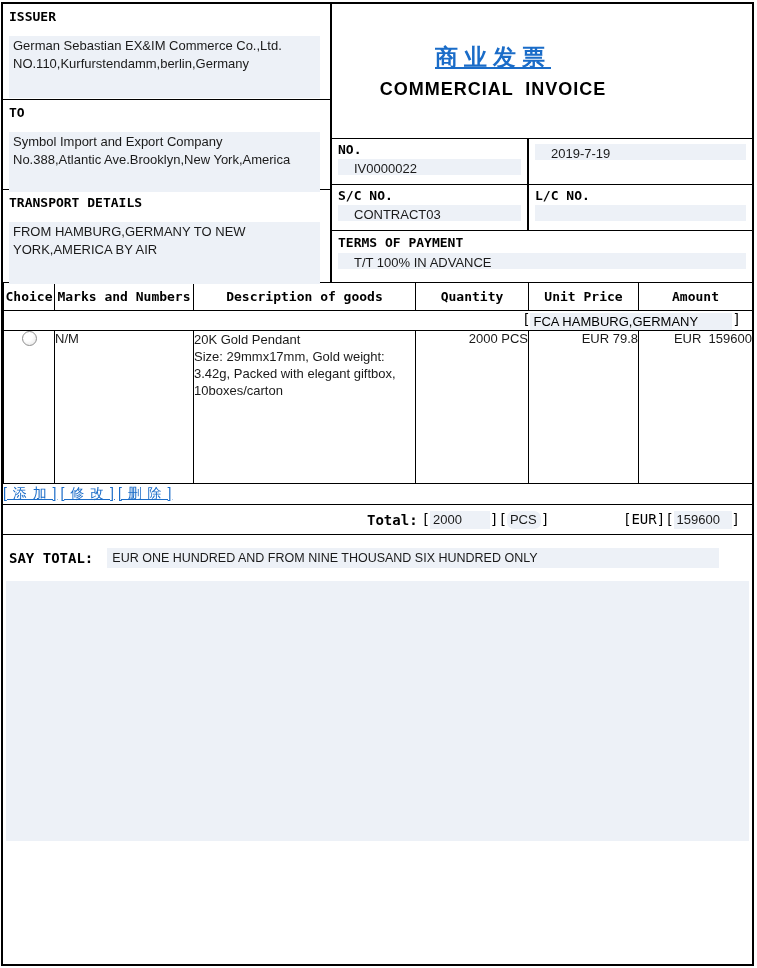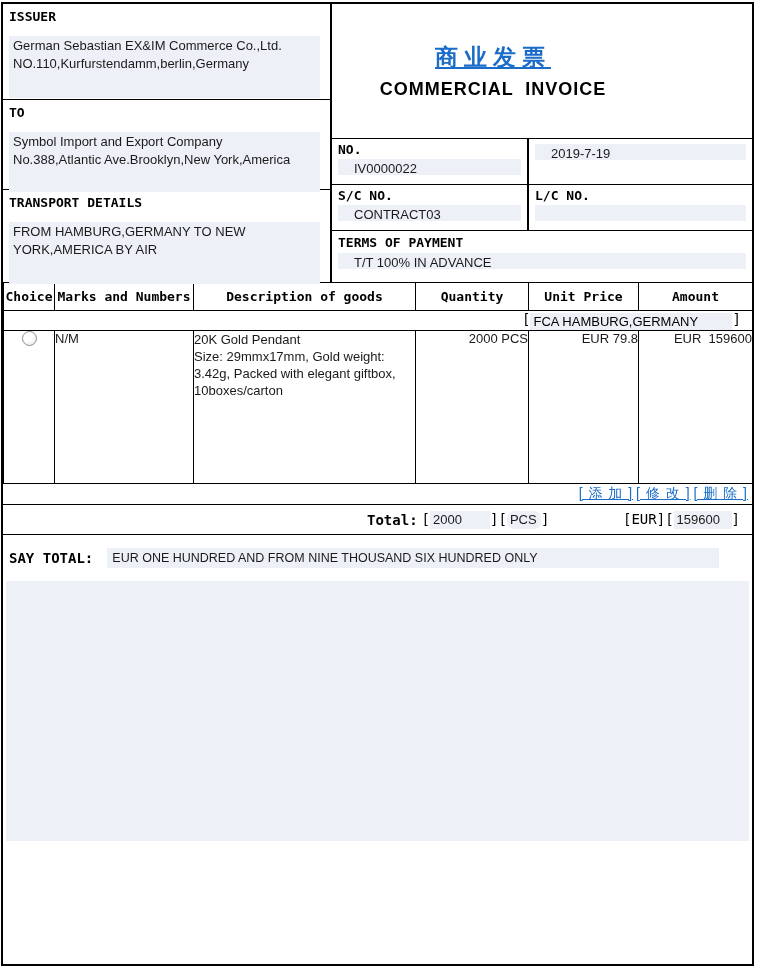--- a/index.html
+++ b/index.html
@@ -57,21 +57,21 @@
   .cell-radio{text-align:center;padding-top:5px;}
   .radio{display:inline-block;width:13px;height:13px;border-radius:50%;
          border:1px solid #8f8f8f;background:radial-gradient(circle at 35% 30%,#ffffff 40%,#e2e2e2 100%);
          cursor:pointer;}
   .cell-text{padding:3px 4px;}
   .cell-num{padding:3px 5px;text-align:right;white-space:pre;}
   .desc{white-space:pre-line;line-height:1.32;}
 
   
   .links-row{height:21px;box-sizing:border-box;border-bottom:1px solid #000;
-             display:flex;justify-content:flex-end;align-items:center;padding-right:4px;gap:3px;}
+             display:flex;align-items:center;padding-right:4px;gap:3px;}
   .links-row a{color:#1a6cc8;font-size:14px;text-decoration:underline;white-space:pre;
                letter-spacing:1px;cursor:pointer;}
   .total-row{height:30px;box-sizing:border-box;border-bottom:1px solid #000;
              display:flex;align-items:center;}
   .total-row .lbl{margin-left:364px;font-size:14px;}
   .mini{display:inline-block;height:18px;line-height:18px;padding:0 3px;box-sizing:border-box;
         font-size:13px;vertical-align:middle;white-space:pre;overflow:hidden;}
   .w-qty{width:60px;} .w-unit{width:34px;border-radius:7px;} .w-amt{width:58px;}
   .grow{flex:1;}
   .total-right{margin-right:12px;white-space:nowrap;}

